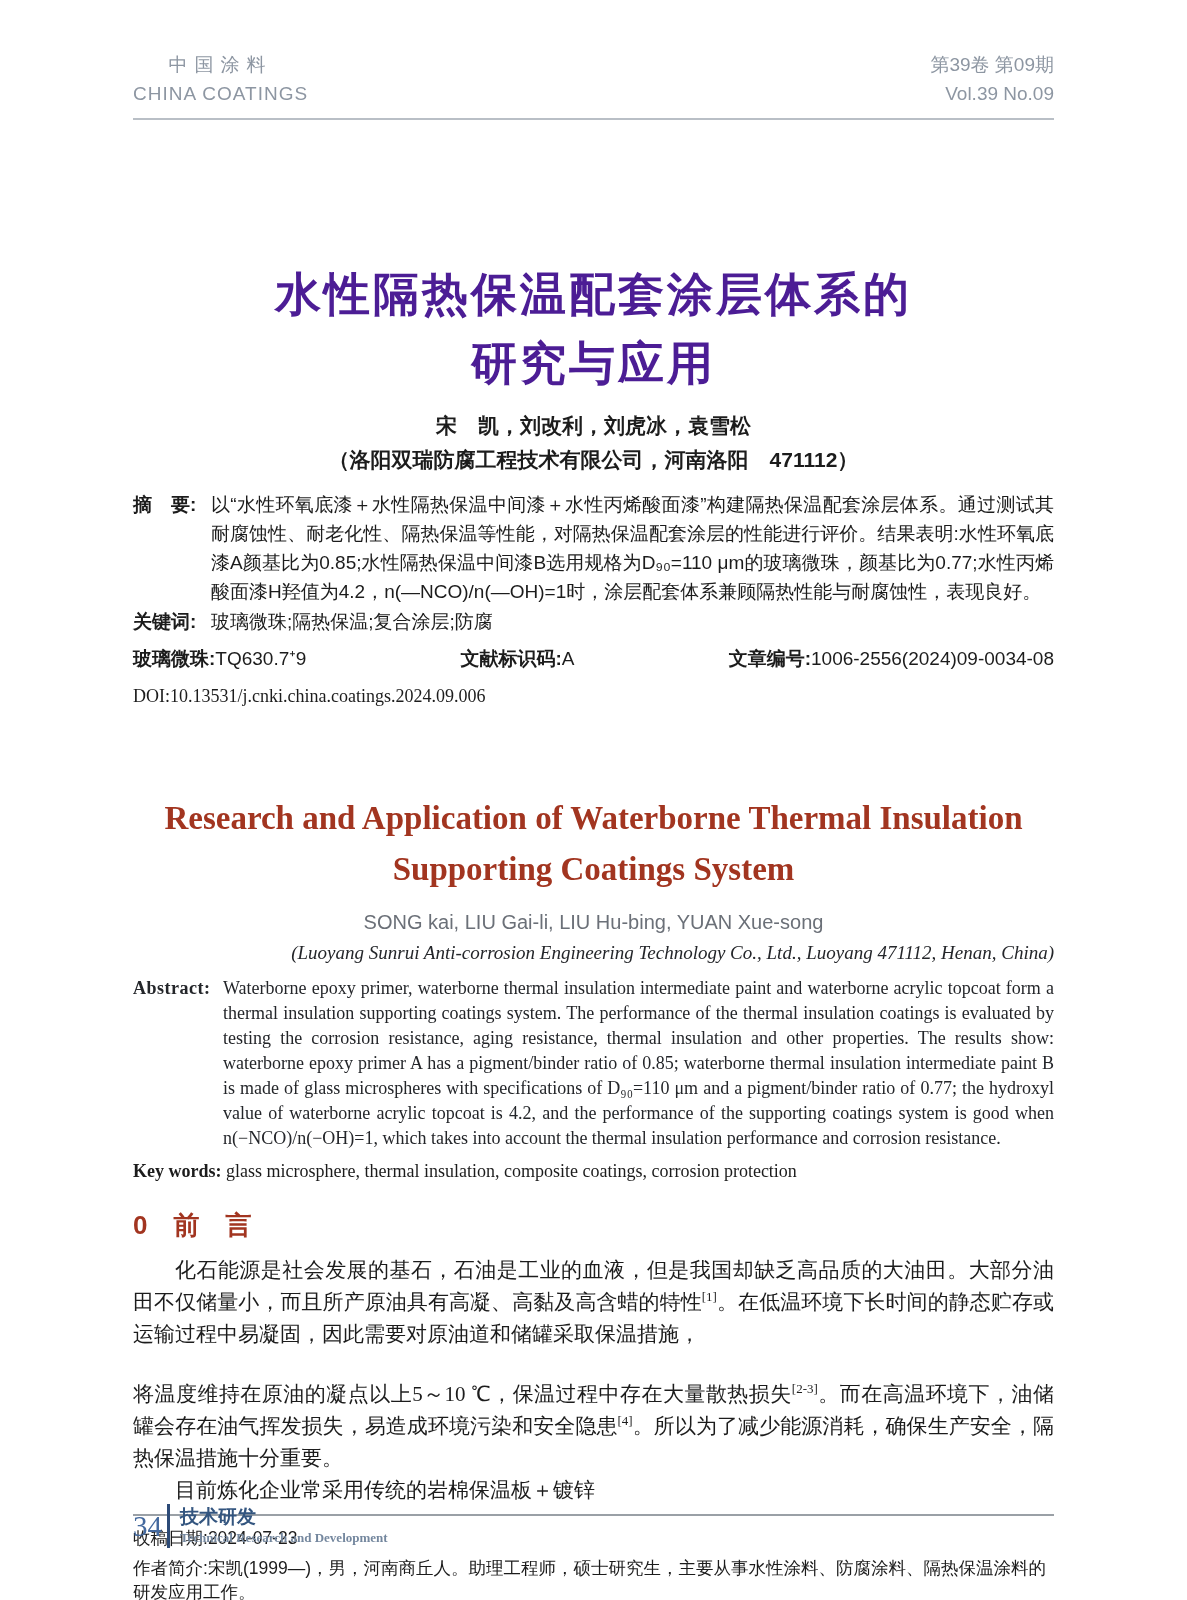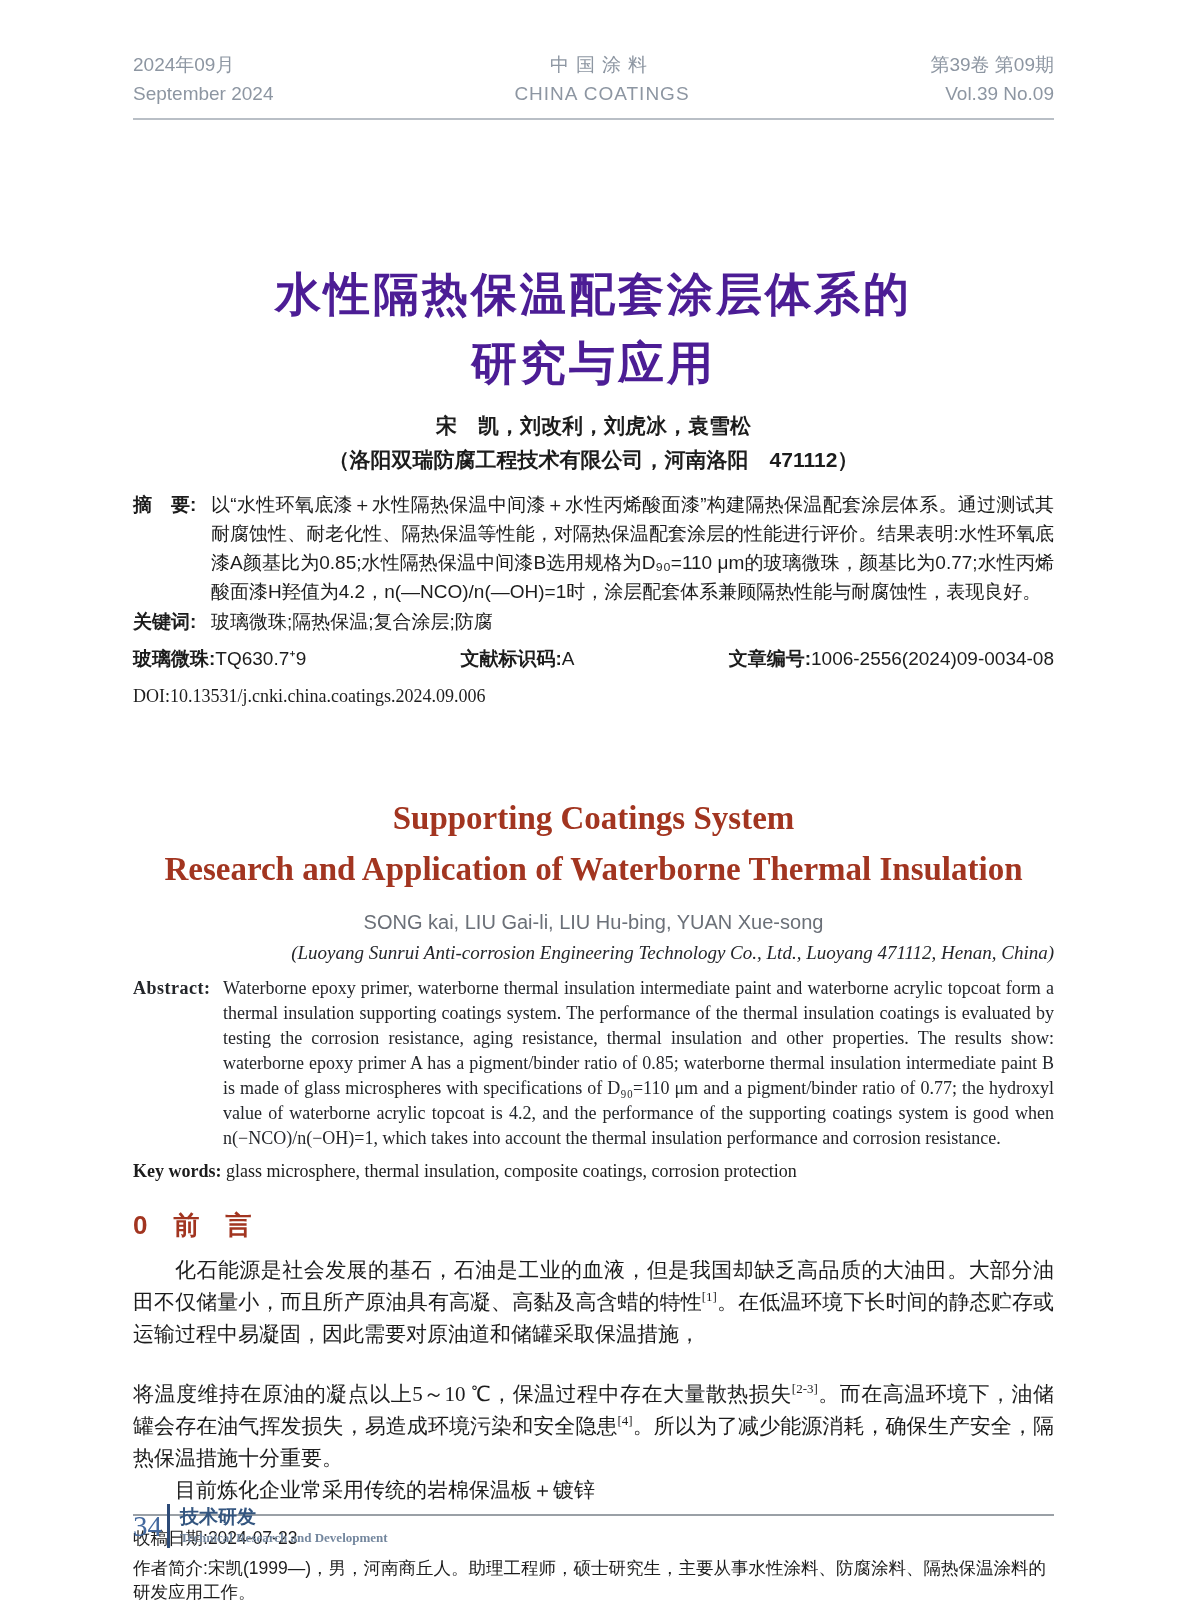--- a/index.html
+++ b/index.html
@@ -67,24 +67,20 @@
   .pf-cn { font-size:19px; font-weight:bold; color:#33557f; line-height:22px; }
   .pf-en { font-family:"Liberation Serif", serif; font-size:13px; font-weight:bold;
     color:#74879e; line-height:16px; margin-top:2px; }
 </style>
 </head>
 <body>
 
 <div class="page">
 
   <div class="jheader">
-    <div class="jh-col jh-left">
-      <div>2024年09月</div>
-      <div>September 2024</div>
-    </div>
     <div class="jh-col jh-center">
       <div class="jh-cn">中国涂料</div>
       <div class="jh-en">CHINA COATINGS</div>
     </div>
     <div class="jh-col jh-right">
       <div>第39卷 第09期</div>
       <div>Vol.39 No.09</div>
     </div>
   </div>
 
@@ -107,22 +103,22 @@
 
   <div class="class-row">
     <span class="class-item"><b>玻璃微珠:</b><span>TQ630.7⁺9</span></span>
     <span class="class-item"><b>文献标识码:</b><span>A</span></span>
     <span class="class-item"><b>文章编号:</b><span>1006-2556(2024)09-0034-08</span></span>
   </div>
 
   <div class="doi">DOI:10.13531/j.cnki.china.coatings.2024.09.006</div>
 
   <h2 class="title-en">
+    <span class="tline">Research and Application of Waterborne Thermal Insulation</span>
     <span class="tline">Supporting Coatings System</span>
-    <span class="tline">Research and Application of Waterborne Thermal Insulation</span>
   </h2>
   <div class="authors-en">SONG kai, LIU Gai-li, LIU Hu-bing, YUAN Xue-song</div>
   <div class="affil-en">(Luoyang Sunrui Anti-corrosion Engineering Technology Co., Ltd., Luoyang 471112, Henan, China)</div>
 
   <div class="abs-en">
     <span class="label">Abstract:</span>
     <span class="text">Waterborne epoxy primer, waterborne thermal insulation intermediate paint and waterborne acrylic topcoat form a thermal insulation supporting coatings system. The performance of the thermal insulation coatings is evaluated by testing the corrosion resistance, aging resistance, thermal insulation and other properties. The results show: waterborne epoxy primer A has a pigment/binder ratio of 0.85; waterborne thermal insulation intermediate paint B is made of glass  microspheres with specifications of D₉₀=110 μm and a pigment/binder ratio of 0.77; the hydroxyl value of waterborne acrylic topcoat is 4.2, and the performance of the supporting coatings system is good when n(−NCO)/n(−OH)=1, which takes into account the thermal insulation performance and corrosion resistance.</span>
   </div>
 
   <div class="kw-en">

